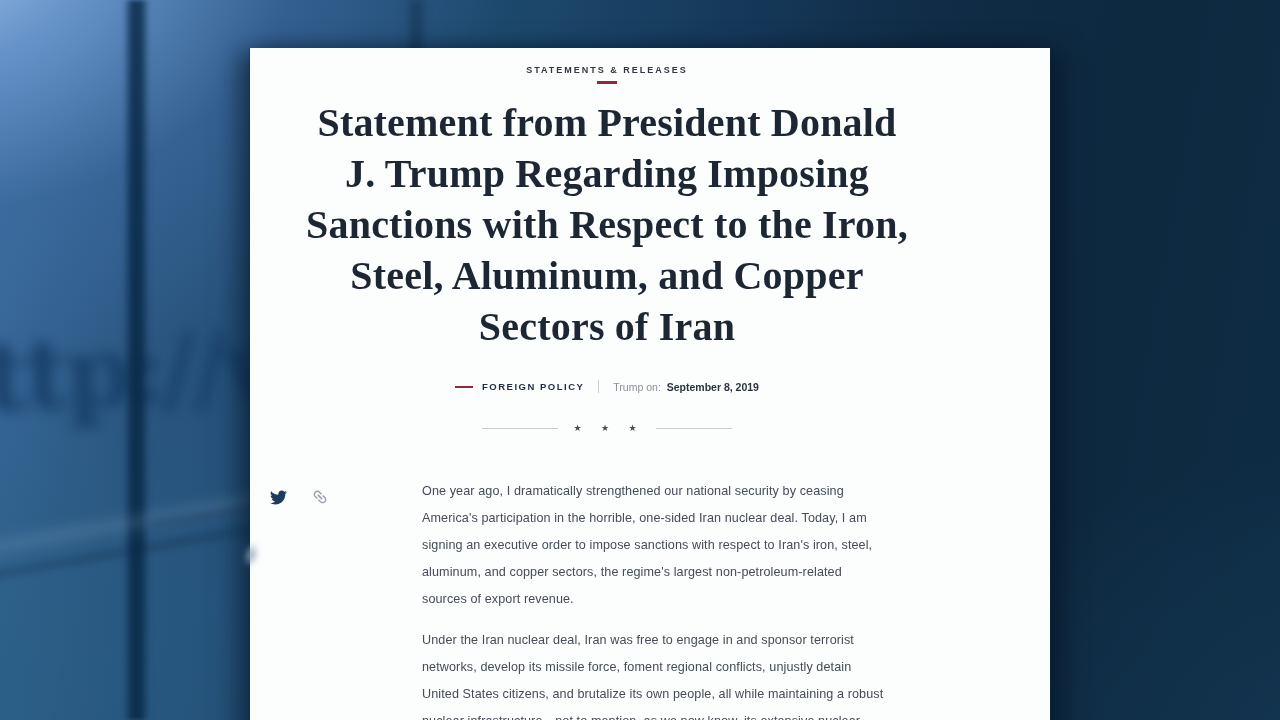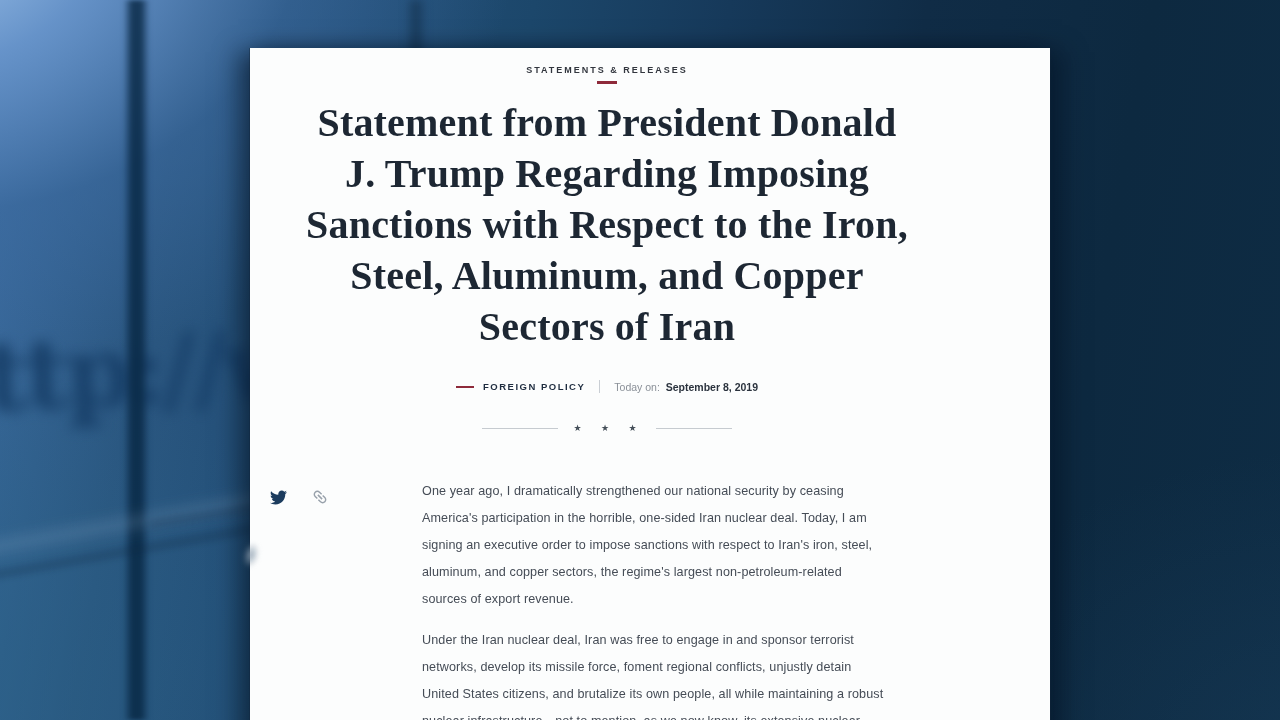--- a/index.html
+++ b/index.html
@@ -107,21 +107,21 @@
 J. Trump Regarding Imposing
 Sanctions with Respect to the Iron,
 Steel, Aluminum, and Copper
 Sectors of Iran</h1>
 
       <div class="meta">
         <span class="meta-dash"></span>
         <a class="meta-cat">FOREIGN POLICY</a>
         <span class="meta-sep"></span>
         <span class="meta-issued">
-          <span class="issued-lbl">Today on:</span>
+          <span class="issued-lbl">Trump on:</span>
           <span class="issued-date">September 8, 2019</span>
         </span>
       </div>
 
       <div class="divider">
         <span class="dline"></span>
         <span class="stars">★ ★ ★</span>
         <span class="dline"></span>
       </div>
     </div>

